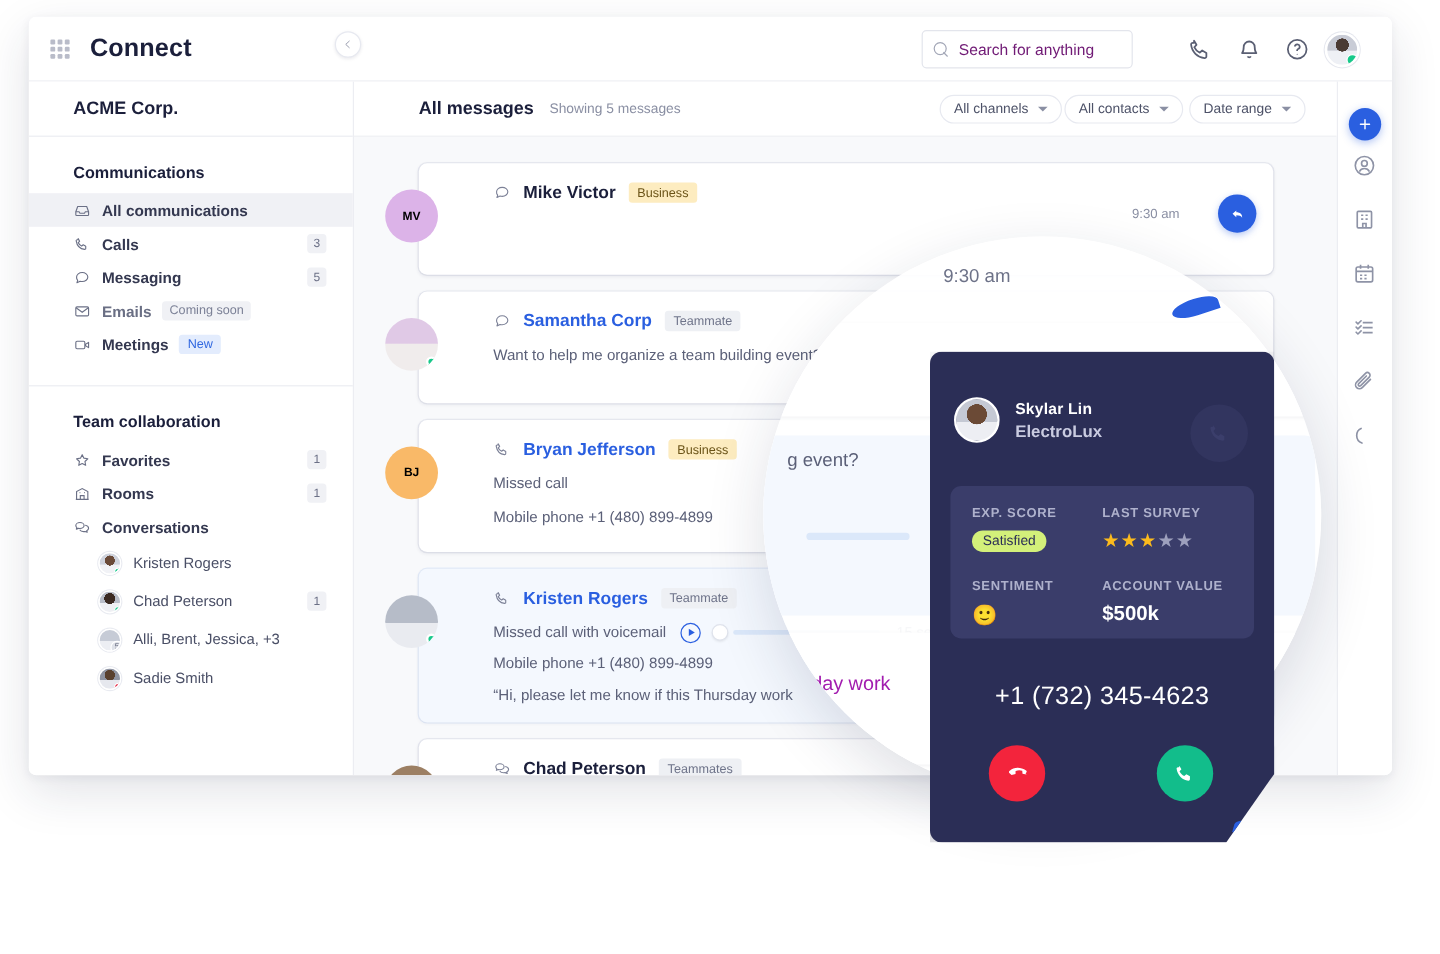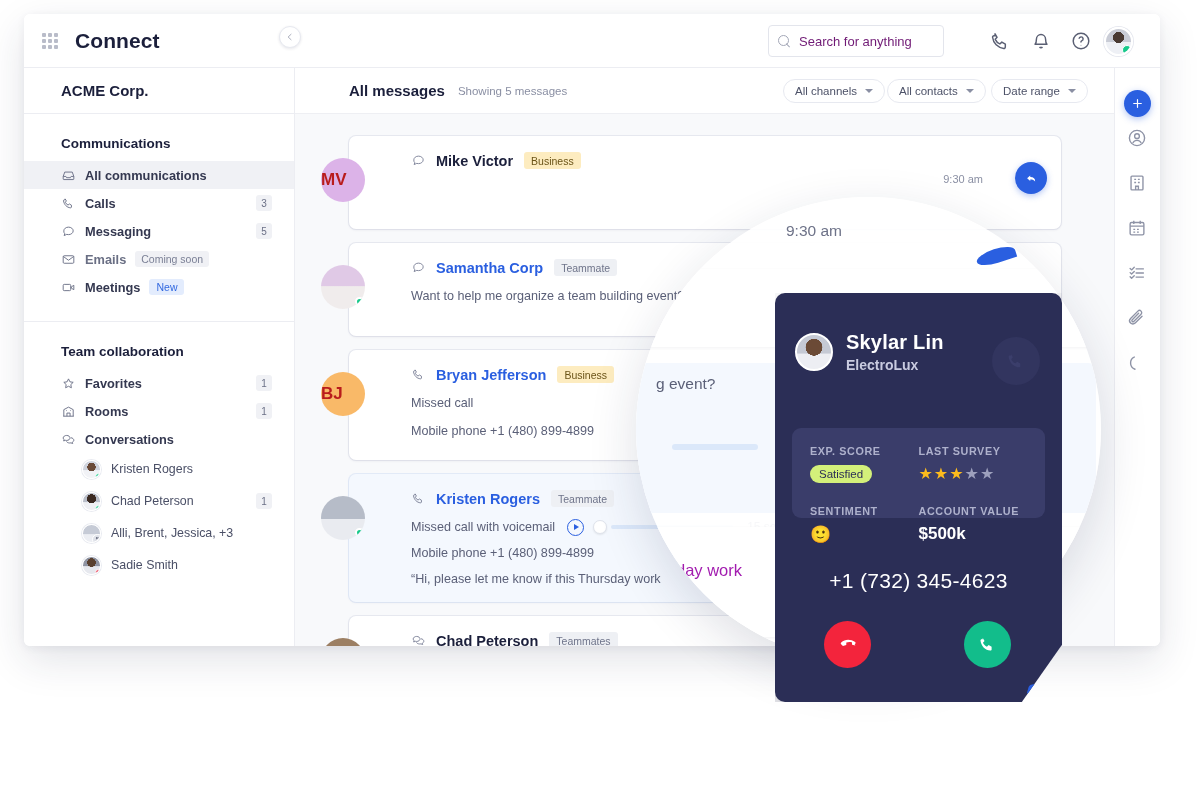--- a/index.html
+++ b/index.html
@@ -138,21 +138,21 @@
 
   #msg-scroll { position:absolute; left:0; top:46px; width:820px; height:532px; }
 
   .msg-card {
     position:absolute; left: 54px; width: 712px;
     background:#fff; border-radius: 7px; box-shadow: 0 1px 3px rgba(30,35,70,.07), 0 0 0 1px rgba(230,232,240,.9);
   }
   .msg-card.highlight { background:#f4f8fe; box-shadow: 0 1px 3px rgba(30,35,70,.05), 0 0 0 1px rgba(224,233,247,.9); }
   .msg-av {
     position:absolute; left: -28px; top: 22px; width: 44px; height: 44px; border-radius:50%;
-    display:flex; align-items:center; justify-content:flex-start; font-size:17px; font-weight:700; color:#b91c1c;
+    display:flex; align-items:center; justify-content:center; font-size:10px; font-weight:700; color:#000000;
     overflow:hidden;
   }
   .msg-av .sdot { position:absolute; right:1px; bottom:3px; width:9px; height:9px; border-radius:50%;
     border:2px solid #fff; }
   .msg-row-head { display:flex; align-items:center; padding: 16px 0 0 62px; text-align: center; }
   .msg-ico { width:15px; height:15px; margin-right:10px; flex:0 0 15px; }
   .msg-ico svg { width:100%;height:100%;stroke:#7c8197;fill:none;stroke-width:1.5;display:block; }
   .msg-name { font-size:14.5px; font-weight:700; color:#1b1f3b; }
   .msg-name.link { color:#2a5fe0; }
   .badge { margin-left:11px; font-size:10.5px; padding: 2.5px 7px; border-radius:3px; }
@@ -222,25 +222,25 @@
   #cc-ghost-phone { position:absolute; right: 22px; top: 44px; width: 48px; height: 48px; border-radius:50%;
     background:#32355f; display:flex; align-items:center; justify-content:center; }
   #cc-ghost-phone svg { width:22px;height:22px;fill:#3b3e6b; }
 
   #cc-head { position:absolute; left: 20px; top: 38px; display:flex; align-items:center; }
   #cc-avatar { width: 38px; height: 38px; border-radius:50%; flex:0 0 38px;
     background: radial-gradient(circle at 50% 36%, #6b4a36 0 30%, transparent 31%),
                 linear-gradient(180deg,#c5c9d4 0 54%, #edeef3 55%);
     border: 2px solid #fff; overflow:hidden; }
   #cc-names { margin-left: 13px; }
-  #cc-name { font-size: 20px; font-weight: 700; color:#ffffff; letter-spacing:.2px; }
+  #cc-name { font-size: 13px; font-weight: 700; color:#ffffff; letter-spacing:.2px; }
   #cc-company { font-size: 14px; font-weight: 700; color:#c9cbe0; margin-top: 3px; }
 
-  #cc-stats { position:absolute; left: 17px; top: 112px; width: 253px; height: 90px;
-    background:#3a3d6a; border-radius: 9px; padding: 17px 18px; margin-top: 23px; }
+  #cc-stats { position:absolute; left: 17px; top: 112px; width: 253px; height: 127px;
+    background:#3a3d6a; border-radius: 9px; padding: 17px 18px; }
   .stat-grid { display:grid; grid-template-columns: 1fr 1fr; row-gap: 9px; }
   .stat-lbl { font-size: 10.8px; font-weight:700; color:#aeb1cc; letter-spacing:.6px; }
   .stat-val { margin-top: 7px; margin-bottom: 13px; }
   .chip-satisfied { display:inline-block; background:#d3f07a; color:#2b2e56; font-size:11.5px;
     padding: 3px 9px; border-radius: 10px; }
   .stars { font-size: 16px; letter-spacing: 1px; }
   .star-on  { color:#fcbb1d; }
   .star-off { color:#9da0bd; }
   .senti { font-size: 17px; }
   .acct-val { font-size: 17px; font-weight:700; color:#fff; }

